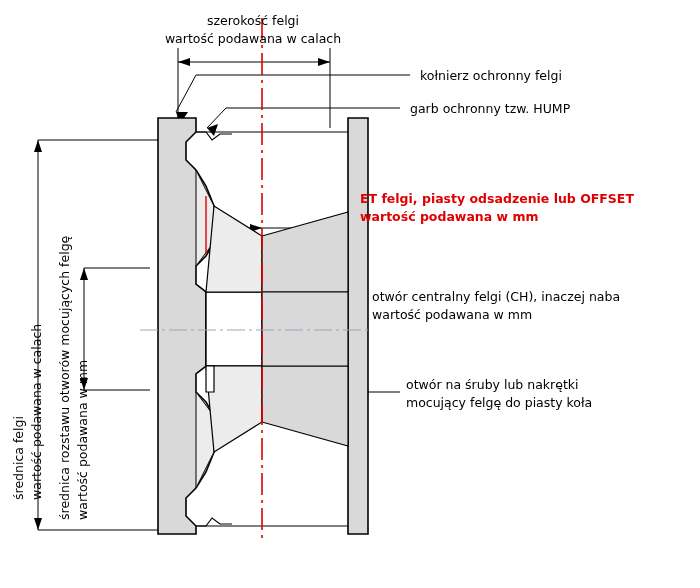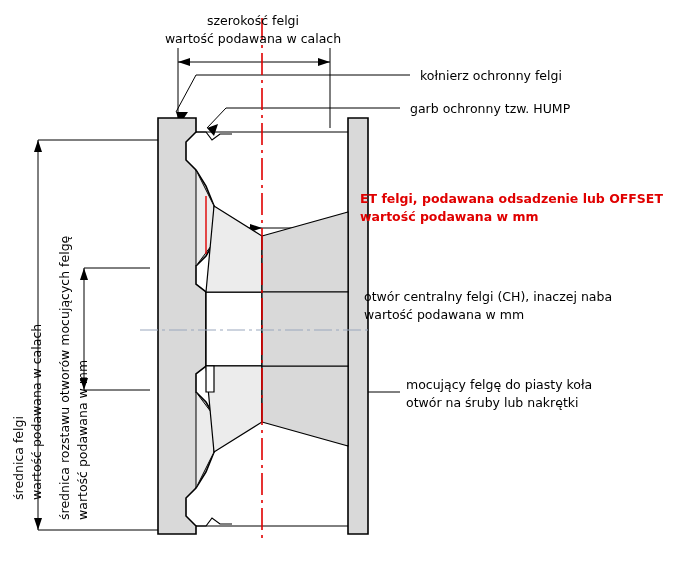--- a/index.html
+++ b/index.html
@@ -155,32 +155,32 @@
   <div class="lbl center" style="left:148px;top:12px;width:210px;">
     <div>szerokość felgi</div>
     <div>wartość podawana w calach</div>
   </div>
 
   <div class="lbl" style="left:420px;top:67px;">kołnierz ochronny felgi</div>
 
   <div class="lbl" style="left:410px;top:100px;">garb ochronny tzw. HUMP</div>
 
   <div class="lbl red" style="left:360px;top:190px;">
-    <div>ET felgi, podawana odsadzenie lub OFFSET</div>
+    <div>ET felgi, piasty odsadzenie lub OFFSET</div>
     <div>wartość podawana w mm</div>
   </div>
 
-  <div class="lbl" style="left:364px;top:288px;">
+  <div class="lbl" style="left:372px;top:288px;">
     <div>otwór centralny felgi (CH), inaczej naba</div>
     <div>wartość podawana w mm</div>
   </div>
 
   <div class="lbl" style="left:406px;top:376px;">
+    <div>otwór na śruby lub nakrętki</div>
     <div>mocujący felgę do piasty koła</div>
-    <div>otwór na śruby lub nakrętki</div>
   </div>
 
   <div class="lbl red center" style="left:192px;top:541px;width:140px;">
   </div>
 
   <div class="lbl vert" style="left:10px;top:500px;transform:rotate(-90deg);">
     <div>średnica felgi</div>
     <div>wartość podawana w calach</div>
   </div>
 

